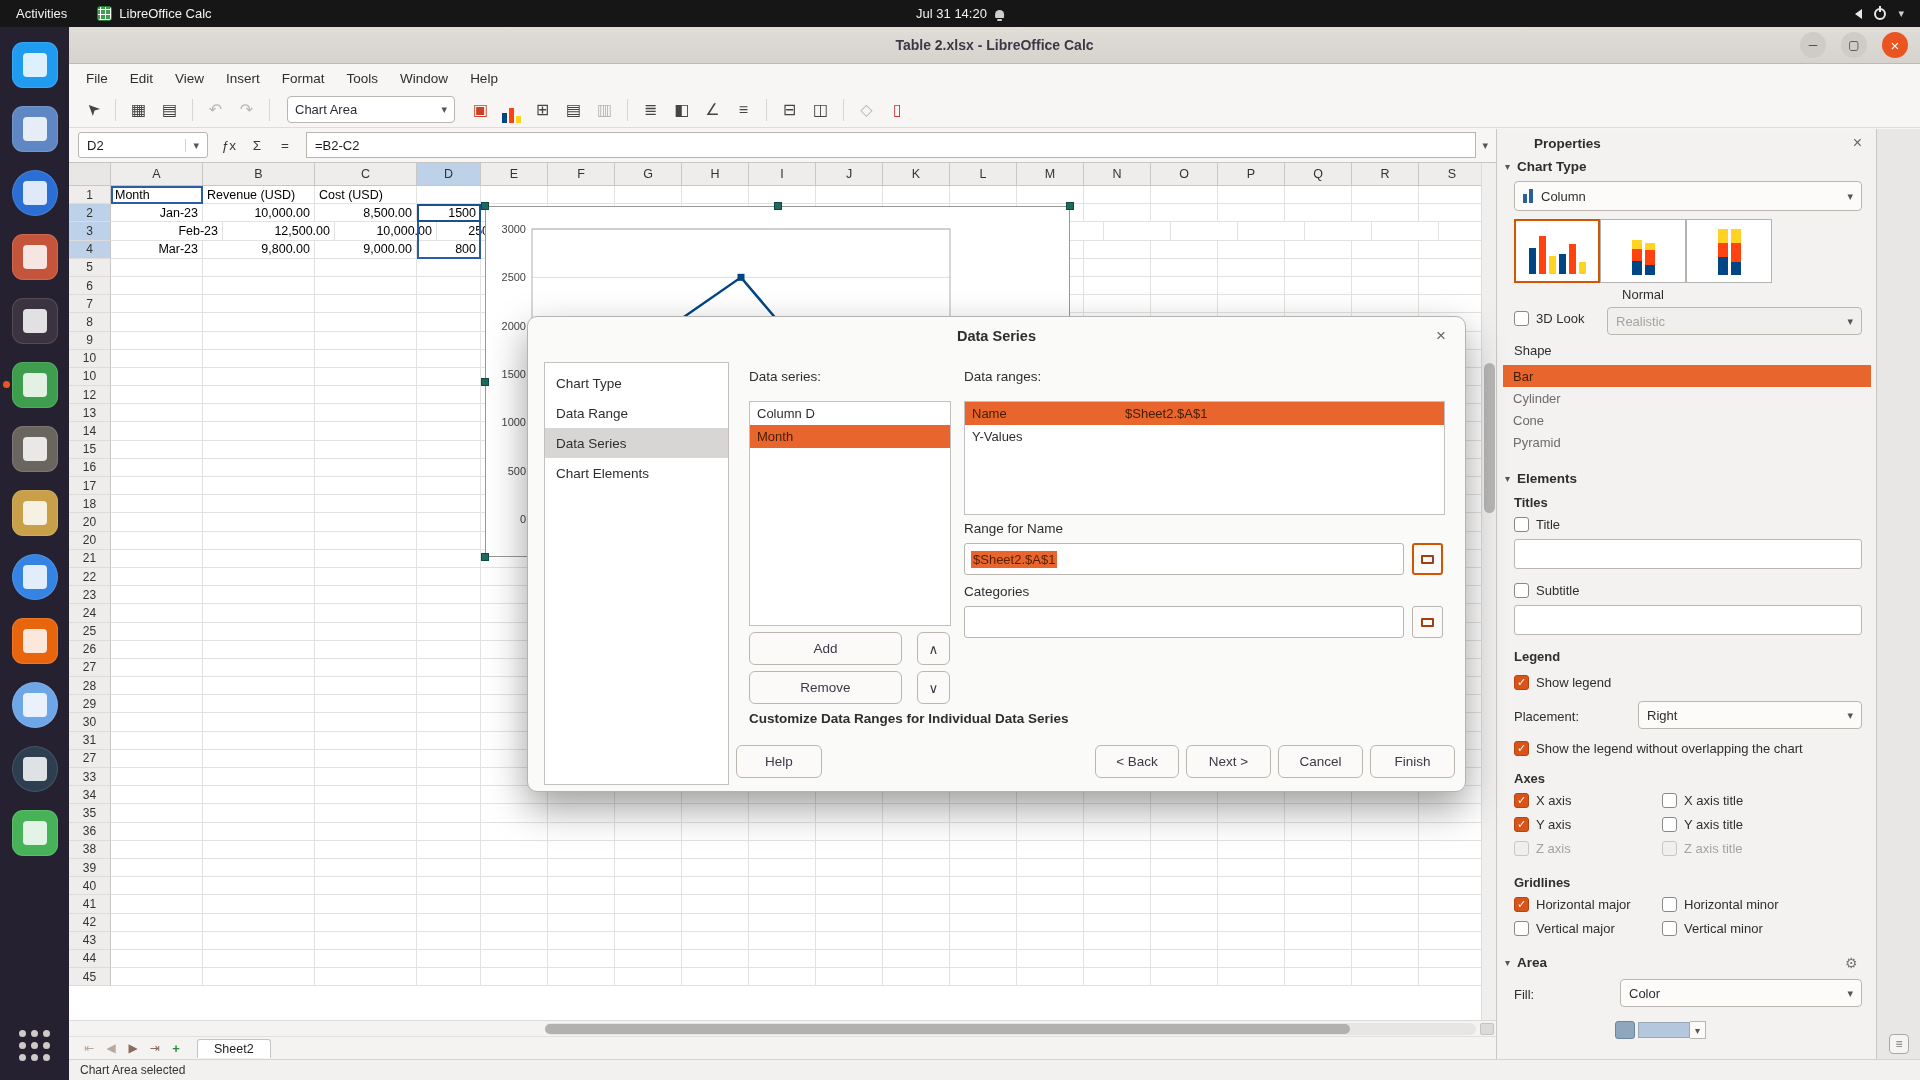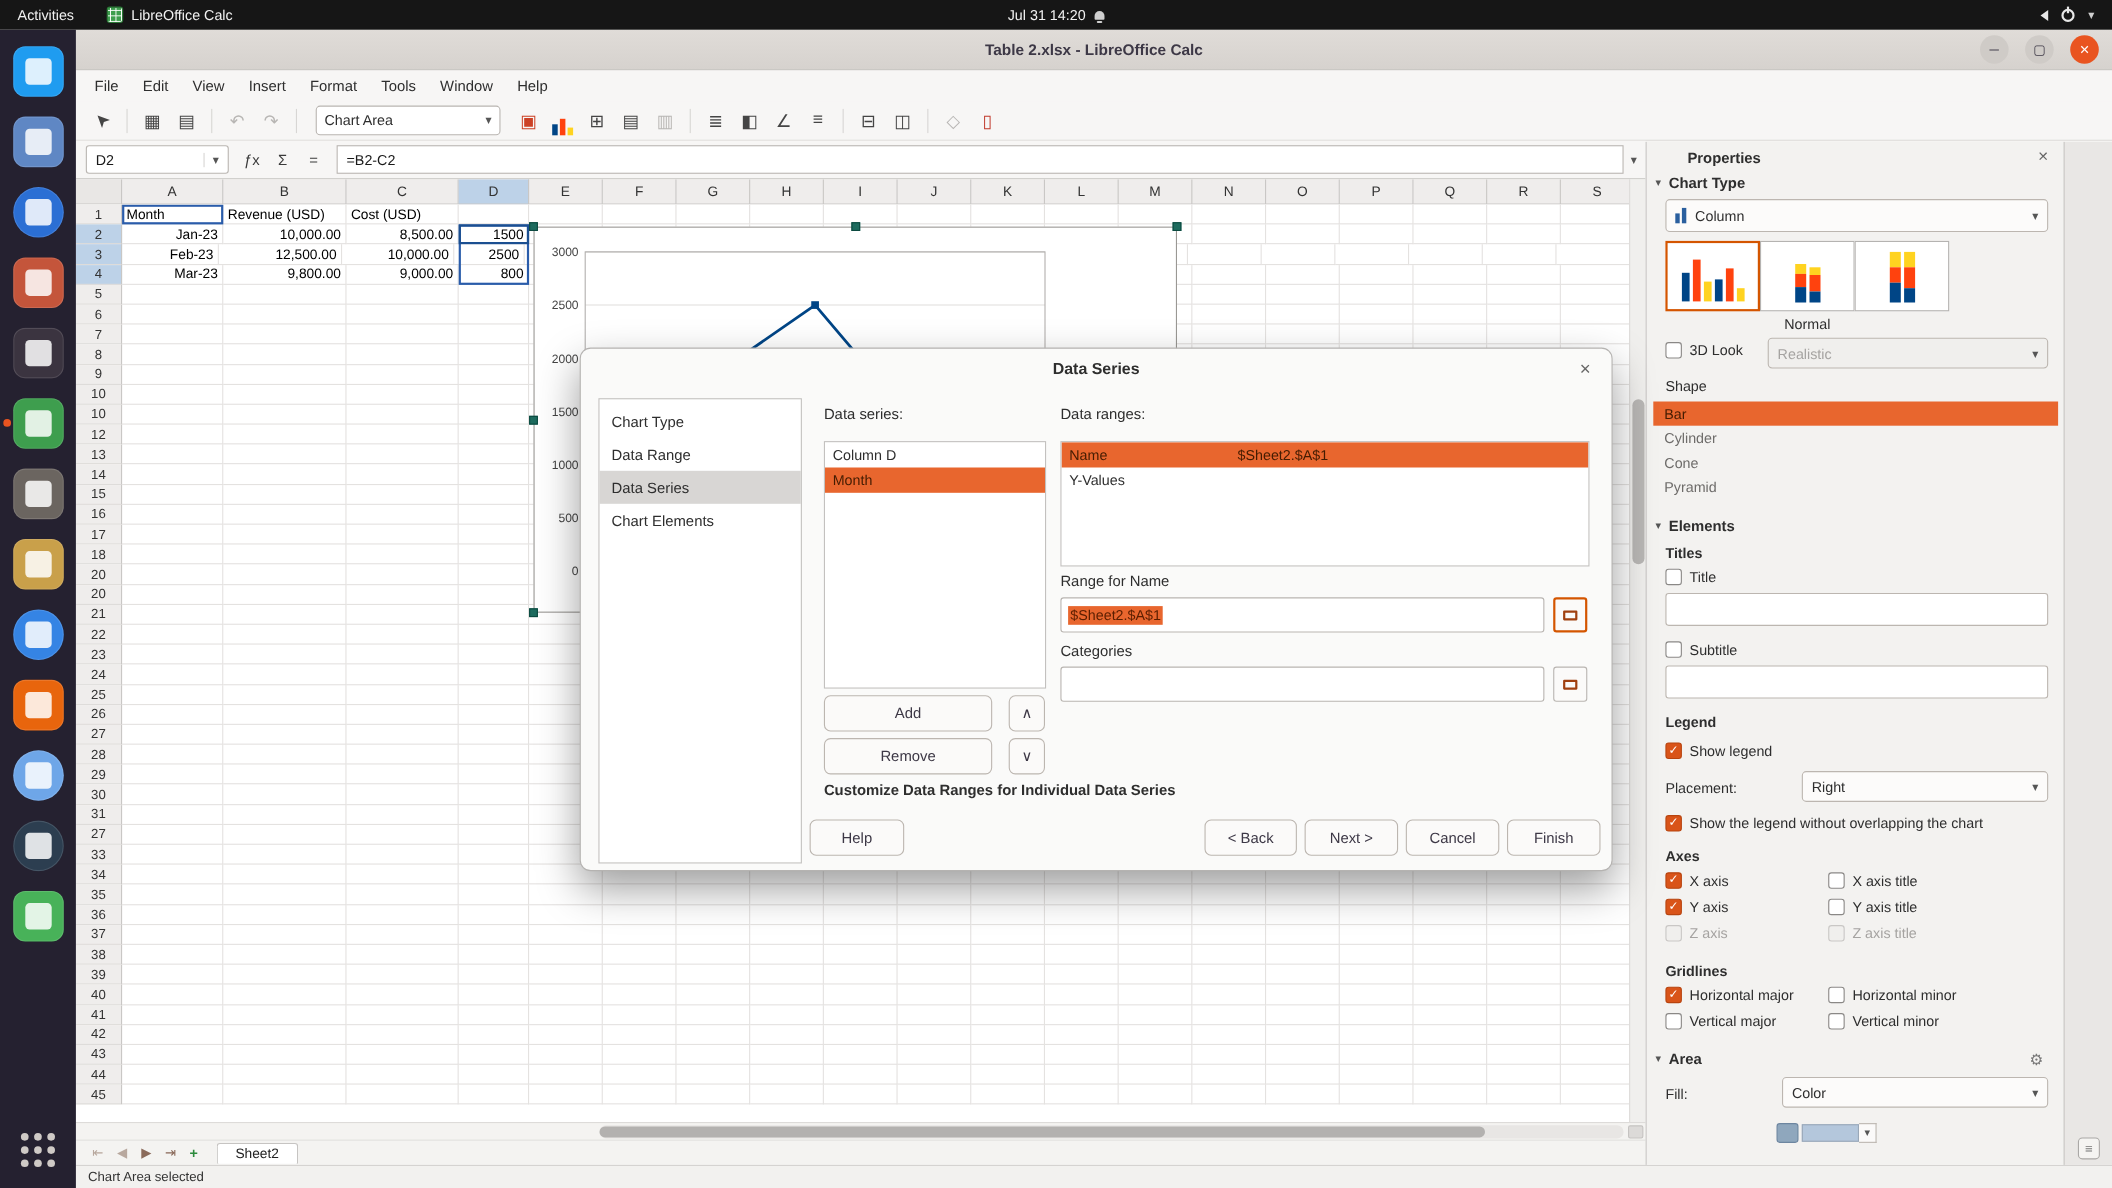--- a/index.html
+++ b/index.html
@@ -393,21 +393,21 @@
         <div class="gcell" style="width: 67px;"></div>
         <div class="gcell" style="width: 67px;"></div>
         <div class="gcell" style="width: 67px;"></div>
         <div class="gcell" style="width: 67px;"></div>
         <div class="gcell" style="width: 67px;"></div>
         <div class="gcell" style="width: 67px;"></div>
         <div class="gcell" style="width: 67px;"></div>
       </div>
       <div class="grow">
         <div class="rnum hl">3</div>
-        <div class="gcell num" style="width: 88px;">Feb-23</div>
+        <div class="gcell num" style="width: 112px;">Feb-23</div>
         <div class="gcell num" style="width: 112px;">12,500.00</div>
         <div class="gcell num" style="width: 102px;">10,000.00</div>
         <div class="gcell num" style="width: 64px;">2500</div>
         <div class="gcell" style="width: 67px;"></div>
         <div class="gcell" style="width: 67px;"></div>
         <div class="gcell" style="width: 67px;"></div>
         <div class="gcell" style="width: 67px;"></div>
         <div class="gcell" style="width: 67px;"></div>
         <div class="gcell" style="width: 67px;"></div>
         <div class="gcell" style="width: 67px;"></div>
@@ -1119,42 +1119,20 @@
         <div class="gcell" style="width: 67px;"></div>
         <div class="gcell" style="width: 67px;"></div>
         <div class="gcell" style="width: 67px;"></div>
         <div class="gcell" style="width: 67px;"></div>
         <div class="gcell" style="width: 67px;"></div>
         <div class="gcell" style="width: 67px;"></div>
         <div class="gcell" style="width: 67px;"></div>
       </div>
       <div class="grow">
         <div class="rnum">36</div>
-        <div class="gcell" style="width: 92px;"></div>
-        <div class="gcell" style="width: 112px;"></div>
-        <div class="gcell" style="width: 102px;"></div>
-        <div class="gcell" style="width: 64px;"></div>
-        <div class="gcell" style="width: 67px;"></div>
-        <div class="gcell" style="width: 67px;"></div>
-        <div class="gcell" style="width: 67px;"></div>
-        <div class="gcell" style="width: 67px;"></div>
-        <div class="gcell" style="width: 67px;"></div>
-        <div class="gcell" style="width: 67px;"></div>
-        <div class="gcell" style="width: 67px;"></div>
-        <div class="gcell" style="width: 67px;"></div>
-        <div class="gcell" style="width: 67px;"></div>
-        <div class="gcell" style="width: 67px;"></div>
-        <div class="gcell" style="width: 67px;"></div>
-        <div class="gcell" style="width: 67px;"></div>
-        <div class="gcell" style="width: 67px;"></div>
-        <div class="gcell" style="width: 67px;"></div>
-        <div class="gcell" style="width: 67px;"></div>
-      </div>
-      <div class="grow">
-        <div class="rnum">37</div>
         <div class="gcell" style="width: 92px;"></div>
         <div class="gcell" style="width: 112px;"></div>
         <div class="gcell" style="width: 102px;"></div>
         <div class="gcell" style="width: 64px;"></div>
         <div class="gcell" style="width: 67px;"></div>
         <div class="gcell" style="width: 67px;"></div>
         <div class="gcell" style="width: 67px;"></div>
         <div class="gcell" style="width: 67px;"></div>
         <div class="gcell" style="width: 67px;"></div>
         <div class="gcell" style="width: 67px;"></div>

